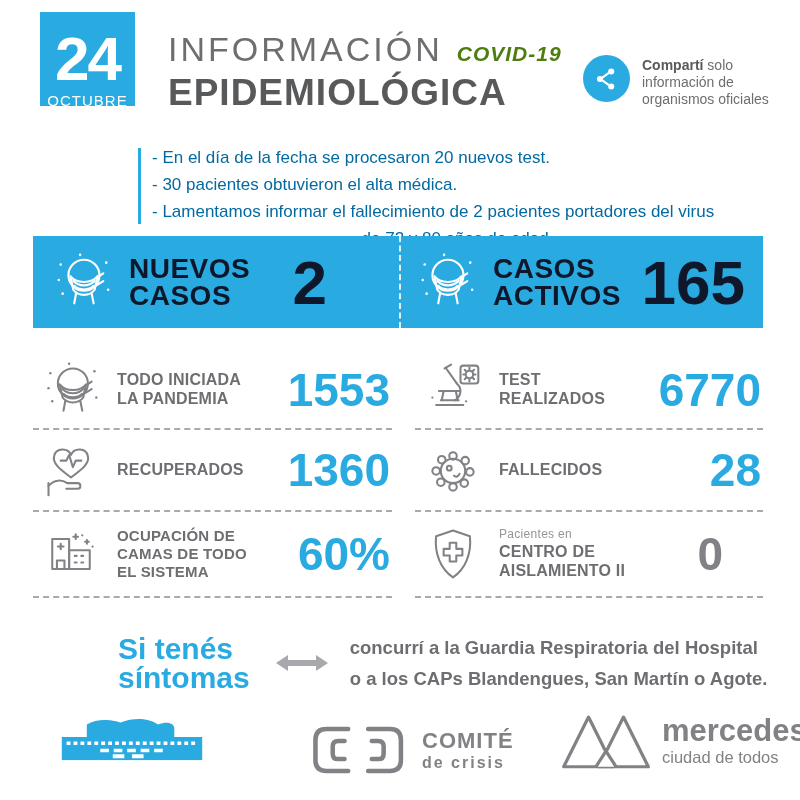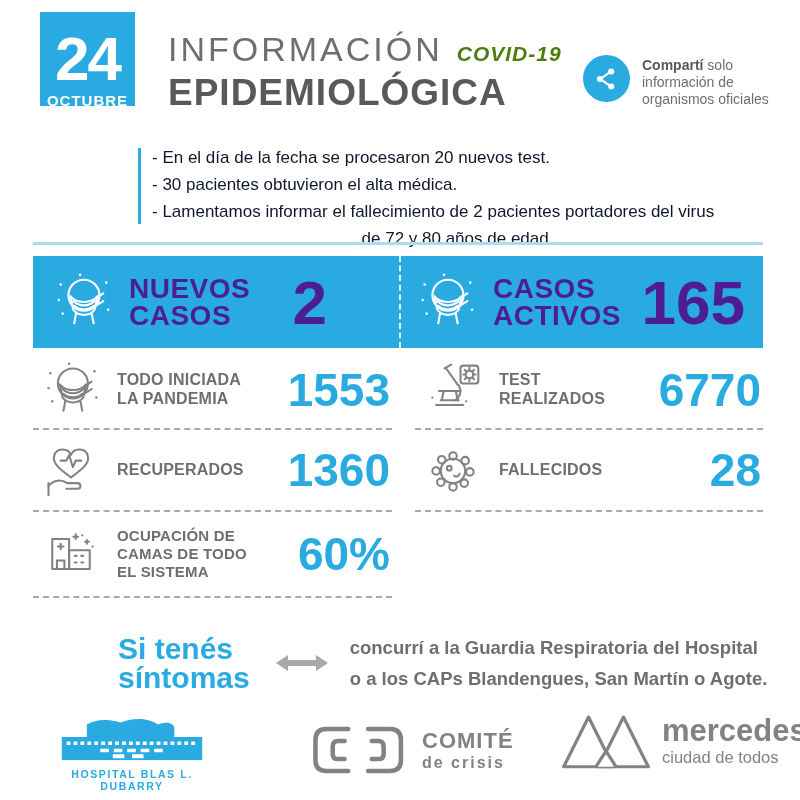--- a/index.html
+++ b/index.html
@@ -3,48 +3,48 @@
 <meta charset="utf-8">
 <style>
   * { margin:0; padding:0; box-sizing:border-box; }
   html,body { width:800px; height:800px; background:#fff; font-family:"Liberation Sans", sans-serif; }
   .canvas { position:relative; width:800px; height:800px; background:#fff; overflow:hidden; }
 
   
   .date-block { position:absolute; left:40px; top:12px; width:95px; height:94px;
     background:#29ABE2; color:#fff; text-align:center; }
   .date-day { font-size:62px; font-weight:800; line-height:1; margin-top:16px; letter-spacing:-2px; }
-  .date-month { font-size:15px; font-weight:700; letter-spacing:1px; margin-top:2px; }
+  .date-month { font-size:15px; font-weight:400; letter-spacing:1px; margin-top:2px; }
 
   .title-block { position:absolute; left:168px; top:30px; }
   .title-line1 { font-size:34px; font-weight:400; color:#6D6E71; letter-spacing:3px; }
   .covid-label { font-size:21px; font-weight:800; color:#4d7c0f; letter-spacing:1px; margin-left:14px;font-style:italic; }
   .title-line2 { font-size:37px; font-weight:800; color:#58595B; letter-spacing:1px; margin-top:3px; }
 
   .share-block { position:absolute; left:583px; top:55px; display:flex; align-items:flex-start; }
   .share-circle { width:47px; height:47px; border-radius:50%; background:#29ABE2; flex:0 0 auto;
     display:flex; align-items:center; justify-content:center; }
   .share-circle svg { width:30px; height:30px; }
   .share-text { margin-left:12px; font-size:14px; line-height:17px; color:#6D6E71; padding-top:2px; }
   .share-text .b { font-weight:800; color:#58595B; }
 
   
   .parte-title { position:absolute; left:42px; top:158px; color:#6D6E71; line-height:0.95; }
   .parte-w1 { font-size:31px; font-weight:800; color:#58595B; }
   .parte-w2 { font-size:31px; font-weight:300; margin-top:4px; }
   .parte-rule { position:absolute; left:138px; top:148px; width:3px; height:76px; background:#29ABE2; }
   .bullets { position:absolute; left:152px; top:144px; width:600px;
-    font-size:17px; line-height:27px; color:#0f172a; }
+    font-size:17px; line-height:27px; color:#0369a1; }
   .bullets .cont { padding-left:11px;text-align:center; }
 
   .thin-rule { position:absolute; left:33px; top:242px; width:730px; height:3px; background:#A8DCF2; }
 
   
-  .bar { position:absolute; left:33px; top:256px; width:730px; height:92px; background:#29ABE2;
-    display:flex; color:#4c1d95; }
+  .bar { position:absolute; left:33px; top:236px; width:730px; height:92px; background:#29ABE2;
+    display:flex; color:#0f172a; }
   .bar-half { display:flex; align-items:center; flex:1; }
   .bar-half.left { padding-left:18px; }
   .bar-half.right { border-left:2px dashed rgba(255,255,255,.85); padding-left:14px; }
   .bar-icon { width:62px; height:62px; color:#fff; flex:0 0 auto; }
   .bar-icon svg { width:62px; height:62px; }
   .bar-label { margin-left:16px; font-size:28px; font-weight:800; line-height:0.98; letter-spacing:.5px; }
   .bar-value { margin-left:auto; font-size:62px; font-weight:800; }
   .bar-half.left .bar-value { margin-right:72px; }
   .bar-half.right .bar-value { margin-right:18px; }
 
@@ -298,20 +298,36 @@
         </svg>
       </span>
       <div class="slabel">
         <div>OCUPACIÓN DE</div>
         <div>CAMAS DE TODO</div>
         <div>EL SISTEMA</div>
       </div>
       <div class="svalue">60%</div>
     </div>
 
+    <div class="stat">
+      <span class="sicon">
+        <svg viewBox="0 0 64 64" aria-hidden="true">
+          <g class="ln">
+            <path d="M32 7 L50 13 C52 32 45 48 32 57 C19 48 12 32 14 13 Z"></path>
+            <path d="M28.5 20 H35.5 V26.5 H42 V33.5 H35.5 V40 H28.5 V33.5 H22 V26.5 H28.5 Z"></path>
+          </g>
+        </svg>
+      </span>
+      <div class="slabel">
+        <div class="pre">Pacientes en</div>
+        <div>CENTRO DE</div>
+        <div>AISLAMIENTO II</div>
+      </div>
+      <div class="svalue gray">0</div>
+    </div>
 
   </div>
 
   <div class="symptoms">
     <div class="sym-title">
       <div>Si tenés</div>
       <div>síntomas</div>
     </div>
     <span class="sym-arrow">
       <svg viewBox="0 0 52 22" aria-hidden="true">
@@ -327,21 +343,20 @@
   </div>
 
   <div class="logo-hospital">
     <svg viewBox="0 0 150 52" aria-hidden="true">
       <path d="M28 27 V13 C40 5 58 9 63 11 C80 4 96 8 102 13 C112 9 119 12 119 17 V27 Z" fill="#29ABE2"></path>
       <rect x="2" y="26" width="146" height="24" fill="#29ABE2"></rect>
       <line x1="7" y1="32.5" x2="143" y2="32.5" stroke="#fff" stroke-width="3.5" stroke-dasharray="4 3.2"></line>
       <line x1="42" y1="40" x2="108" y2="40" stroke="#fff" stroke-width="3.5" stroke-dasharray="9 5"></line>
       <line x1="55" y1="46" x2="95" y2="46" stroke="#fff" stroke-width="4" stroke-dasharray="12 8"></line>
     </svg>
-    <div class="hospital-name">HOSPITAL BLAS L. DUBARRY</div>
   </div>
 
   <div class="logo-comite">
     <svg viewBox="0 0 110 56" aria-hidden="true">
       <g fill="none" stroke="#808285" stroke-width="5" stroke-linecap="round" stroke-linejoin="round">
         <path d="M42 5 H18 Q6 5 6 17 V39 Q6 51 18 51 H42"></path>
         <path d="M38 18 H31 Q25 18 25 24 V32 Q25 38 31 38 H38"></path>
         <path d="M64 5 H88 Q100 5 100 17 V39 Q100 51 88 51 H64"></path>
         <path d="M68 18 H75 Q81 18 81 24 V32 Q81 38 75 38 H68"></path>
       </g>

